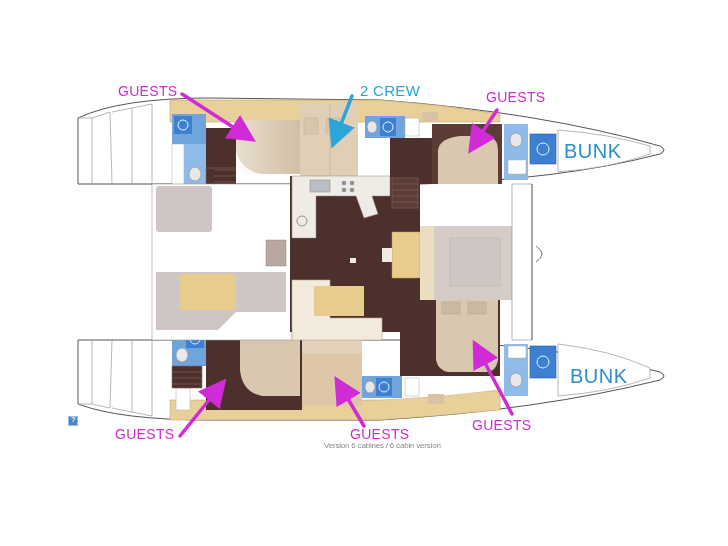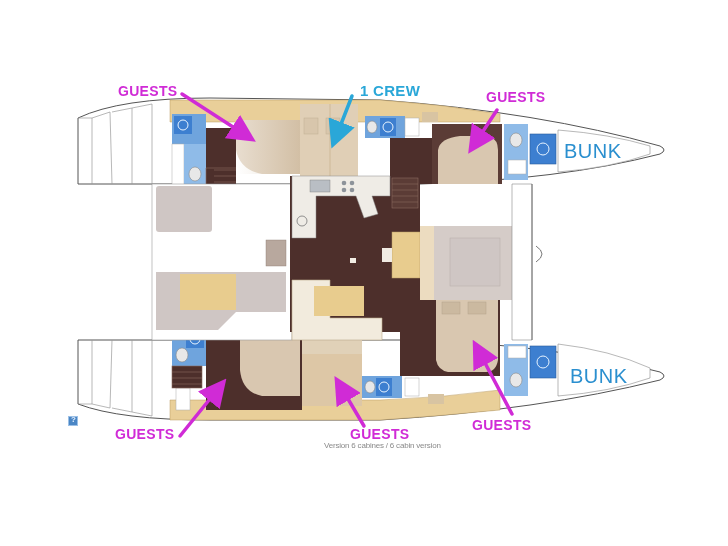--- a/index.html
+++ b/index.html
@@ -1,18 +1,18 @@
 <!DOCTYPE html>
 <html><head>
 <meta charset="utf-8">
 <style>
   html, body { margin: 0; padding: 0; background: #ffffff; }
   body { width: 728px; height: 546px; position: relative; overflow: hidden; font-family: "Liberation Sans", sans-serif; }
   #plan { position: absolute; left: 0; top: 0; width: 728px; height: 546px; }
-  .lbl { position: absolute; font-family: "Liberation Sans", sans-serif; font-weight: bold; white-space: nowrap; letter-spacing: 0.3px; }
+  .lbl { position: absolute; font-family: "Liberation Sans", sans-serif; font-weight: normal; white-space: nowrap; letter-spacing: 0.3px; }
   .lbl.guest { color: #d02bd6; font-size: 14px; }
   .lbl.crew { color: #2aa7d8; font-size: 15px; }
   .lbl.bunk { color: #2a8fcf; font-size: 20px; font-weight: normal; letter-spacing: 0.5px; }
   .caption { position: absolute; left: 324px; top: 441px; font-size: 8px; color: #8a8a8a; font-family: "Liberation Sans", sans-serif; letter-spacing: -0.2px; }
   .help-icon { position: absolute; left: 68px; top: 416px; width: 10px; height: 10px; background: #4a86c5; border: 1px solid #9cc0e6; box-sizing: border-box; }
   .help-icon::after { content: "?"; position: absolute; left: 2px; top: -2px; font-size: 8px; color: #e8f2ff; font-weight: bold; }
 </style>
 </head>
 <body>
 
@@ -179,21 +179,21 @@
     <line x1="182" y1="94" x2="250" y2="138" stroke="#d02bd6" marker-end="url(#pinkhead)"></line>
     <line x1="352" y1="96" x2="334" y2="142" stroke="#2aa7d8" marker-end="url(#cyanhead)"></line>
     <line x1="497" y1="110" x2="472" y2="148" stroke="#d02bd6" marker-end="url(#pinkhead)"></line>
     <line x1="180" y1="436" x2="222" y2="384" stroke="#d02bd6" marker-end="url(#pinkhead)"></line>
     <line x1="364" y1="426" x2="338" y2="382" stroke="#d02bd6" marker-end="url(#pinkhead)"></line>
     <line x1="512" y1="414" x2="476" y2="346" stroke="#d02bd6" marker-end="url(#pinkhead)"></line>
   </g>
 </svg>
 
 <div class="lbl guest" style="left:118px; top:83px;">GUESTS</div>
-<div class="lbl crew" style="left:360px; top:82px;">1 CREW</div>
+<div class="lbl crew" style="left:360px; top:82px;">2 CREW</div>
 <div class="lbl guest" style="left:486px; top:89px;">GUESTS</div>
 <div class="lbl bunk" style="left:564px; top:140px;">BUNK</div>
 <div class="lbl bunk" style="left:570px; top:365px;">BUNK</div>
 <div class="lbl guest" style="left:115px; top:426px;">GUESTS</div>
 <div class="lbl guest" style="left:350px; top:426px;">GUESTS</div>
 <div class="lbl guest" style="left:472px; top:417px;">GUESTS</div>
 
 <div class="caption">Version 6 cabines / 6 cabin version</div>
 <div class="help-icon"></div>
 

